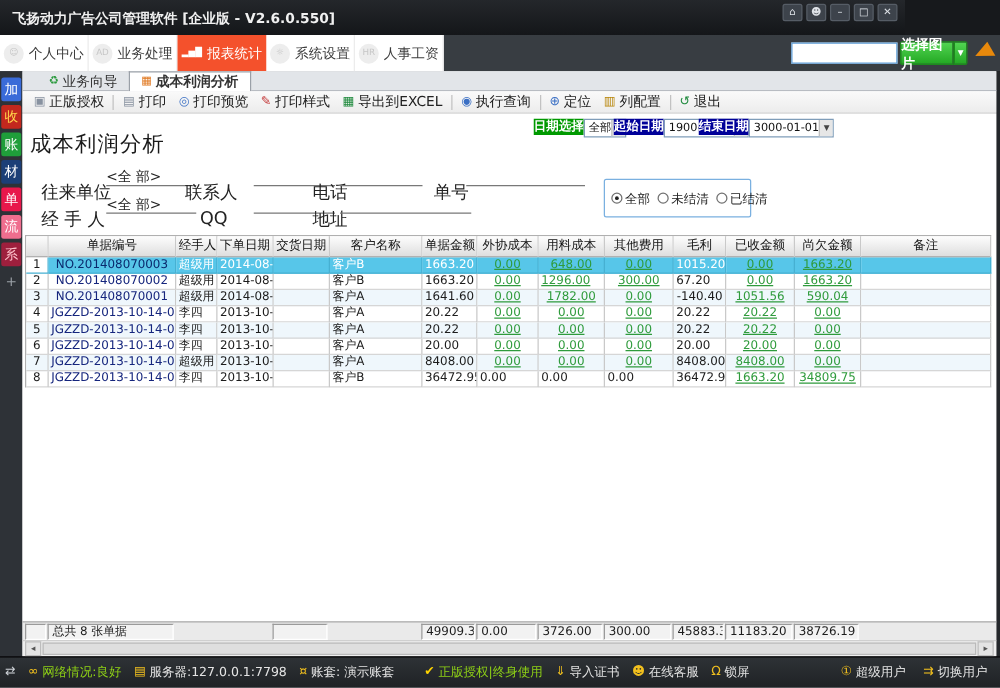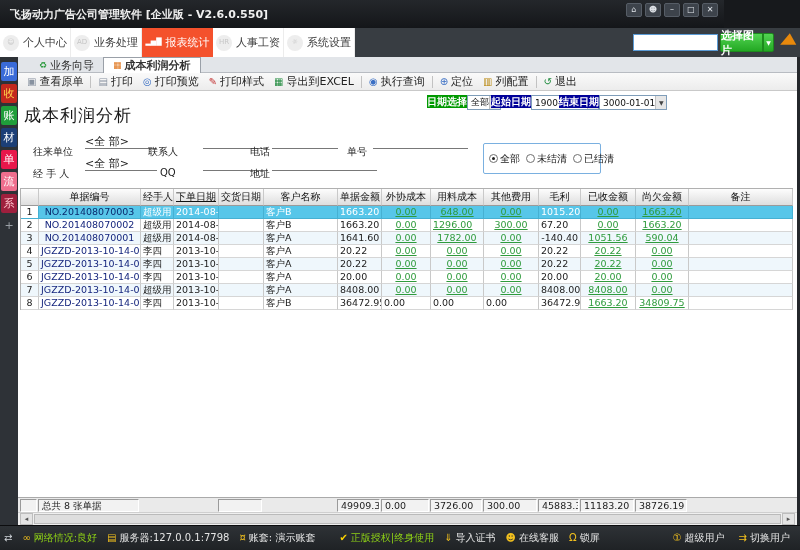--- a/index.html
+++ b/index.html
@@ -45,21 +45,21 @@
 
 .datefilter{position:absolute;left:409px;top:4px;display:flex;gap:2px}
 .dfcol{display:flex;flex-direction:row}
 .dfcol:nth-child(1){width:62px}.dfcol:nth-child(2){width:66px}.dfcol:nth-child(3){width:64px}
 .dfhead{height:13px;color:#fff;font-size:10px;font-weight:bold;text-align:center;line-height:13px;white-space:nowrap}
 .dfdrop{height:15px;border:1px solid #7f9db9;background:#fff;display:flex;align-items:center;padding-left:3px}
 .dfval{font-size:9px;color:#111;white-space:nowrap}
 .dfarr{margin-left:auto;width:11px;height:13px;background:#e6e6e6;border-left:1px solid #c0c0c0;font-size:6px;display:flex;align-items:center;justify-content:center;color:#444}
 
 .pagetitle{position:absolute;left:6px;top:13px;font-size:17px;color:#1a1a1a;letter-spacing:1px;white-space:nowrap}
-.flabel{position:absolute;font-size:10px;color:#222;white-space:nowrap}
+.flabel{position:absolute;font-size:14px;color:#222;white-space:nowrap}
 .fval{position:absolute;font-size:11px;color:#222;border-bottom:1px solid #787878;height:15px;white-space:nowrap}
 
 .settlebox{position:absolute;left:465px;top:52px;width:118px;height:31px;border:1px solid #7ab0e0;border-radius:2px;display:flex;align-items:center;padding:0 5px;gap:6px;background:#fff}
 .ropt{display:flex;align-items:center;gap:2px;font-size:10px;color:#222;white-space:nowrap}
 .rcirc{width:9px;height:9px;border:1px solid #707070;border-radius:50%;background:#fff;position:relative;flex:none}
 .rcirc.rsel::after{content:"";position:absolute;left:2px;top:2px;width:3px;height:3px;border-radius:50%;background:#222}
 
 
 .tbl{position:absolute;left:2px;top:97px;border-top:1px solid #b0b0b0;border-left:1px solid #b0b0b0;font-size:9.5px;background:#fff}
 .trow{display:flex}
@@ -111,27 +111,27 @@
         <span class="nav-label" data-name="nav-label">个人中心</span>
       </div>
       <div class="nav-item" data-name="nav-business-process">
         <span class="ic circle" data-name="ad-icon" style="color: rgb(198, 198, 198);">AD</span>
         <span class="nav-label" data-name="nav-label">业务处理</span>
       </div>
       <div class="nav-item active" data-name="nav-report-statistics">
         <span class="ic" data-name="chart-icon" style="color: rgb(255, 255, 255);">▂▅█</span>
         <span class="nav-label" data-name="nav-label">报表统计</span>
       </div>
+      <div class="nav-item" data-name="nav-system-settings">
+        <span class="ic circle" data-name="gear-icon" style="color: rgb(198, 198, 198);">☼</span>
+        <span class="nav-label" data-name="nav-label">系统设置</span>
+      </div>
       <div class="nav-item" data-name="nav-hr-payroll">
         <span class="ic circle" data-name="hr-icon" style="color: rgb(198, 198, 198);">HR</span>
         <span class="nav-label" data-name="nav-label">人事工资</span>
-      </div>
-      <div class="nav-item" data-name="nav-system-settings">
-        <span class="ic circle" data-name="gear-icon" style="color: rgb(198, 198, 198);">☼</span>
-        <span class="nav-label" data-name="nav-label">系统设置</span>
       </div>
     </div>
   <input class="nav-search" id="navsearch" data-name="image-search-input" value="" style="">
   <div class="pickbtn" data-name="choose-image-button">
     <span data-name="choose-image-label">选择图片</span>
   </div>
   <div class="pickarrow" data-name="choose-image-dropdown">
     <span class="ic" data-name="chevron-down-icon">▼</span>
   </div>
   <div class="horn" data-name="horn-icon"></div>
@@ -156,21 +156,21 @@
         <span class="tab-label" data-name="tab-label">业务向导</span>
       </div>
       <div class="tab active" data-name="tab-cost-profit-analysis">
         <span class="ic" data-name="grid-icon" style="color: rgb(224, 120, 32);">▦</span>
         <span class="tab-label" data-name="tab-label">成本利润分析</span>
       </div>
     </div>
   <div class="toolbar" id="toolbar" data-name="toolbar">
       <div class="tbtn" data-name="view-original-button">
         <span class="ic" data-name="page-icon" style="color: rgb(136, 146, 160);">▣</span>
-        <span class="tbtn-label" data-name="tbtn-label">查看原单</span>
+        <span class="tbtn-label" data-name="tbtn-label">正版授权</span>
       </div>
       <span class="tsep" data-name="toolbar-separator"></span>
       <div class="tbtn" data-name="print-button">
         <span class="ic" data-name="printer-icon" style="color: rgb(136, 146, 160);">▤</span>
         <span class="tbtn-label" data-name="tbtn-label">打印</span>
       </div>
       <div class="tbtn" data-name="print-preview-button">
         <span class="ic" data-name="preview-icon" style="color: rgb(58, 111, 196);">◎</span>
         <span class="tbtn-label" data-name="tbtn-label">打印预览</span>
       </div>
@@ -258,21 +258,21 @@
           <span class="rcirc" data-name="radio-icon"></span>
           <span class="rlabel" data-name="radio-label">已结清</span>
         </span>
       </div>
 
     <div class="tbl" id="tbl" data-name="data-grid">
         <div class="trow thead" data-name="table-header-row">
           <div class="tcell rown" data-name="corner-cell"></div>
           <div class="tcell" data-name="column-header-id" style="width: 102px;">单据编号</div>
           <div class="tcell" data-name="column-header-handler" style="width: 33px;">经手人</div>
-          <div class="tcell" data-name="column-header-order_date" style="width: 45px; text-decoration: underline;">下单日期</div>
+          <div class="tcell" data-name="column-header-order_date" style="width: 45px;">下单日期</div>
           <div class="tcell" data-name="column-header-delivery_date" style="width: 45px;">交货日期</div>
           <div class="tcell" data-name="column-header-customer" style="width: 74px;">客户名称</div>
           <div class="tcell" data-name="column-header-amount" style="width: 44px;">单据金额</div>
           <div class="tcell" data-name="column-header-outsource_cost" style="width: 49px;">外协成本</div>
           <div class="tcell" data-name="column-header-material_cost" style="width: 53px;">用料成本</div>
           <div class="tcell" data-name="column-header-other_cost" style="width: 55px;">其他费用</div>
           <div class="tcell" data-name="column-header-profit" style="width: 42px;">毛利</div>
           <div class="tcell" data-name="column-header-received" style="width: 55px;">已收金额</div>
           <div class="tcell" data-name="column-header-owed" style="width: 53px;">尚欠金额</div>
           <div class="tcell" data-name="column-header-note" style="width: 104px;">备注</div>

